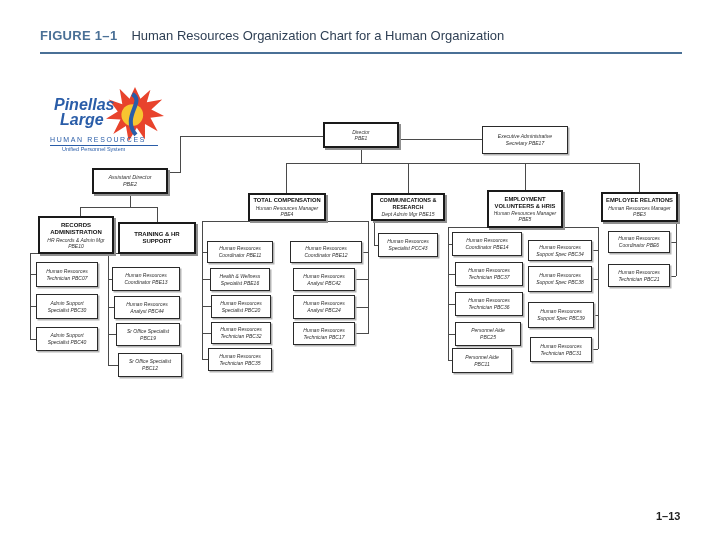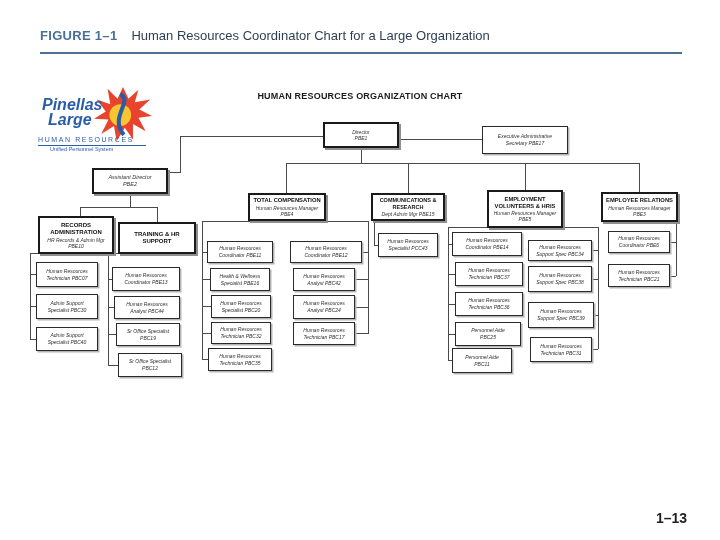--- a/index.html
+++ b/index.html
@@ -7,21 +7,21 @@
               font-family:"Liberation Sans", sans-serif; }
   .slide { position:relative; width:720px; height:540px; background:#fff; }
 
   
   .fig-head { position:absolute; left:40px; top:28px; display:flex; gap:14px; align-items:baseline; }
   .fig-label { font-size:13px; font-weight:bold; color:#4a7096; letter-spacing:.3px; }
   .fig-title { font-size:13px; color:#2e3f54; }
   .fig-rule { position:absolute; left:40px; top:52px; width:642px; height:2px; background:#4a7096; }
 
   
-  .logo { position:absolute; left:36px; top:90px; width:125px; height:80px; }
+  .logo { position:absolute; left:48px; top:90px; width:125px; height:80px; }
   .logo .sun { position:absolute; left:58px; top:-4px; }
   .logo .l1 { position:absolute; left:6px;  top:6px;  font-size:16px; font-weight:bold; font-style:italic; color:#2a5da8; }
   .logo .l2 { position:absolute; left:12px; top:21px; font-size:16px; font-weight:bold; font-style:italic; color:#2a5da8; }
   .logo .l3 { position:absolute; left:2px;  top:46px; font-size:7px; letter-spacing:1.6px; color:#2a5da8; white-space:nowrap; }
   .logo .l4 { position:absolute; left:14px; top:56px; font-size:5.5px; color:#2a5da8; white-space:nowrap; }
   .logo .lrule { position:absolute; left:2px; top:55px; width:108px; height:1px; background:#2a5da8; }
 
   
   .ctitle { position:absolute; left:240px; top:91px; width:240px; text-align:center;
             font-size:9px; font-weight:bold; color:#1a1a1a; letter-spacing:.2px; }
@@ -31,47 +31,46 @@
   .leaf { position:absolute; background:#fff; border:1px solid #2a2a2a; box-shadow:1.5px 1.5px 0 #b5b5b5;
           display:flex; flex-direction:column; align-items:center; justify-content:center;
           text-align:center; font-style:italic; font-size:5px; line-height:1.35; color:#2f2f2f; z-index:2; }
   .hdr .b { font-weight:bold; font-size:6px; line-height:1.25; color:#111; }
   .hdr .i { font-style:italic; font-size:5px; line-height:1.2; color:#333; }
   .ln { position:absolute; background:#4a4a4a; z-index:1; }
   .h { height:1px; } .v { width:1px; }
 
   
   .copyright { position:absolute; left:40px; top:510px; font-size:8.5px; font-weight:bold; color:#1f1f1f; }
-  .pageno    { position:absolute; left:656px; top:510px; font-size:14px; font-weight:bold; color:#1f1f1f; }
+  .pageno    { position:absolute; left:656px; top:510px; font-size:11px; font-weight:bold; color:#1f1f1f; }
 </style>
 </head>
 <body>
 
 <div class="slide">
 
   <div class="fig-head">
     <span class="fig-label">FIGURE 1–1</span>
-    <span class="fig-title">Human Resources Coordinator Chart for a Large Organization</span>
+    <span class="fig-title">Human Resources Organization Chart for a Human Organization</span>
   </div>
   <div class="fig-rule"></div>
 
   <div class="logo">
     <svg class="sun" width="58" height="58" viewBox="0 0 64 64">
       <polygon fill="#e8432c" points="32,1 38,14 49,4 45,18 62,15 50,26 64,33 49,35 57,50 43,42 43,59 34,46 25,61 22,44 8,53 16,37 0,36 13,28 3,15 18,20 15,3 26,14"></polygon>
       <circle cx="29" cy="32" r="12" fill="#f7c531"></circle>
       <path d="M29 9 C 44 17, 16 34, 33 54" stroke="#2a5da8" stroke-width="4.5" fill="none"></path>
     </svg>
     <span class="l1">Pinellas</span>
     <span class="l2">Large</span>
     <span class="l3">HUMAN RESOURCES</span>
     <div class="lrule"></div>
     <span class="l4">Unified Personnel System</span>
   </div>
 
-  <div class="ctitle">HUMAN RESOURCES ORGANIZATION CHART</div>
 
   <div class="ln h" style="left:180px;top:136px;width:143px"></div>
   <div class="ln v" style="left:180px;top:136px;height:37px"></div>
   <div class="ln h" style="left:168px;top:172px;width:13px"></div>
   <div class="ln h" style="left:399px;top:139px;width:84px"></div>
   <div class="ln v" style="left:361px;top:148px;height:15px"></div>
   <div class="ln h" style="left:286px;top:163px;width:353px"></div>
   <div class="ln v" style="left:286px;top:163px;height:30px"></div>
   <div class="ln v" style="left:408px;top:163px;height:30px"></div>
   <div class="ln v" style="left:525px;top:163px;height:27px"></div>

